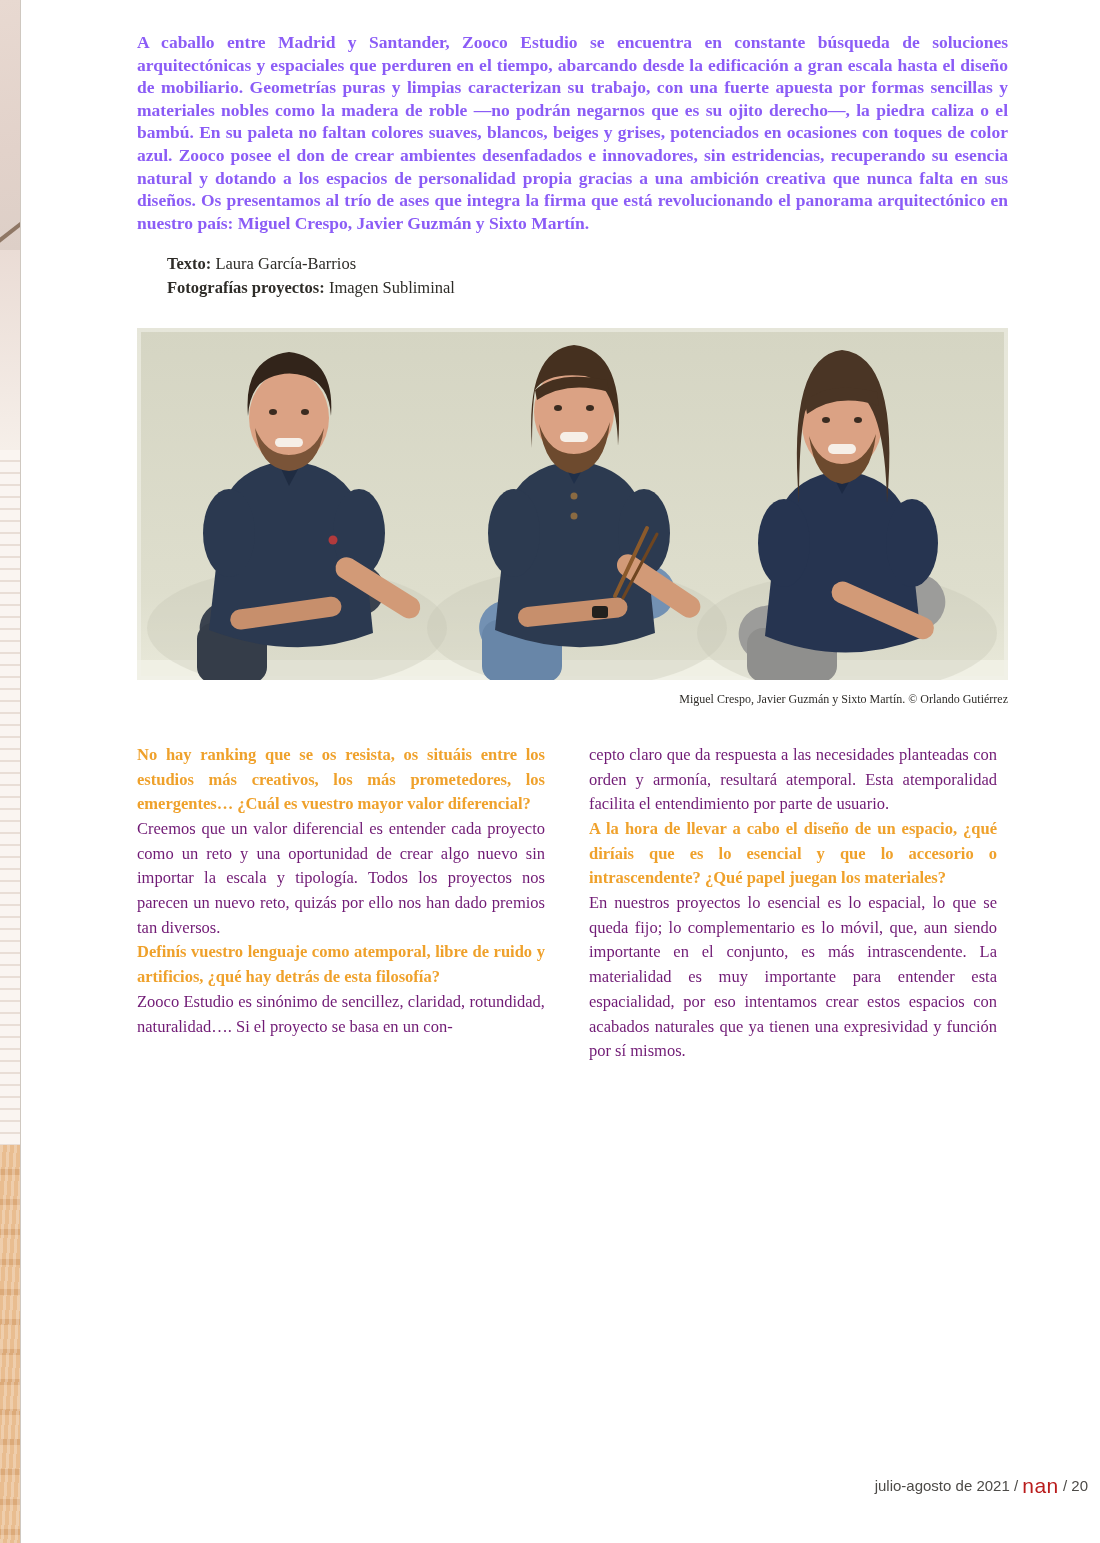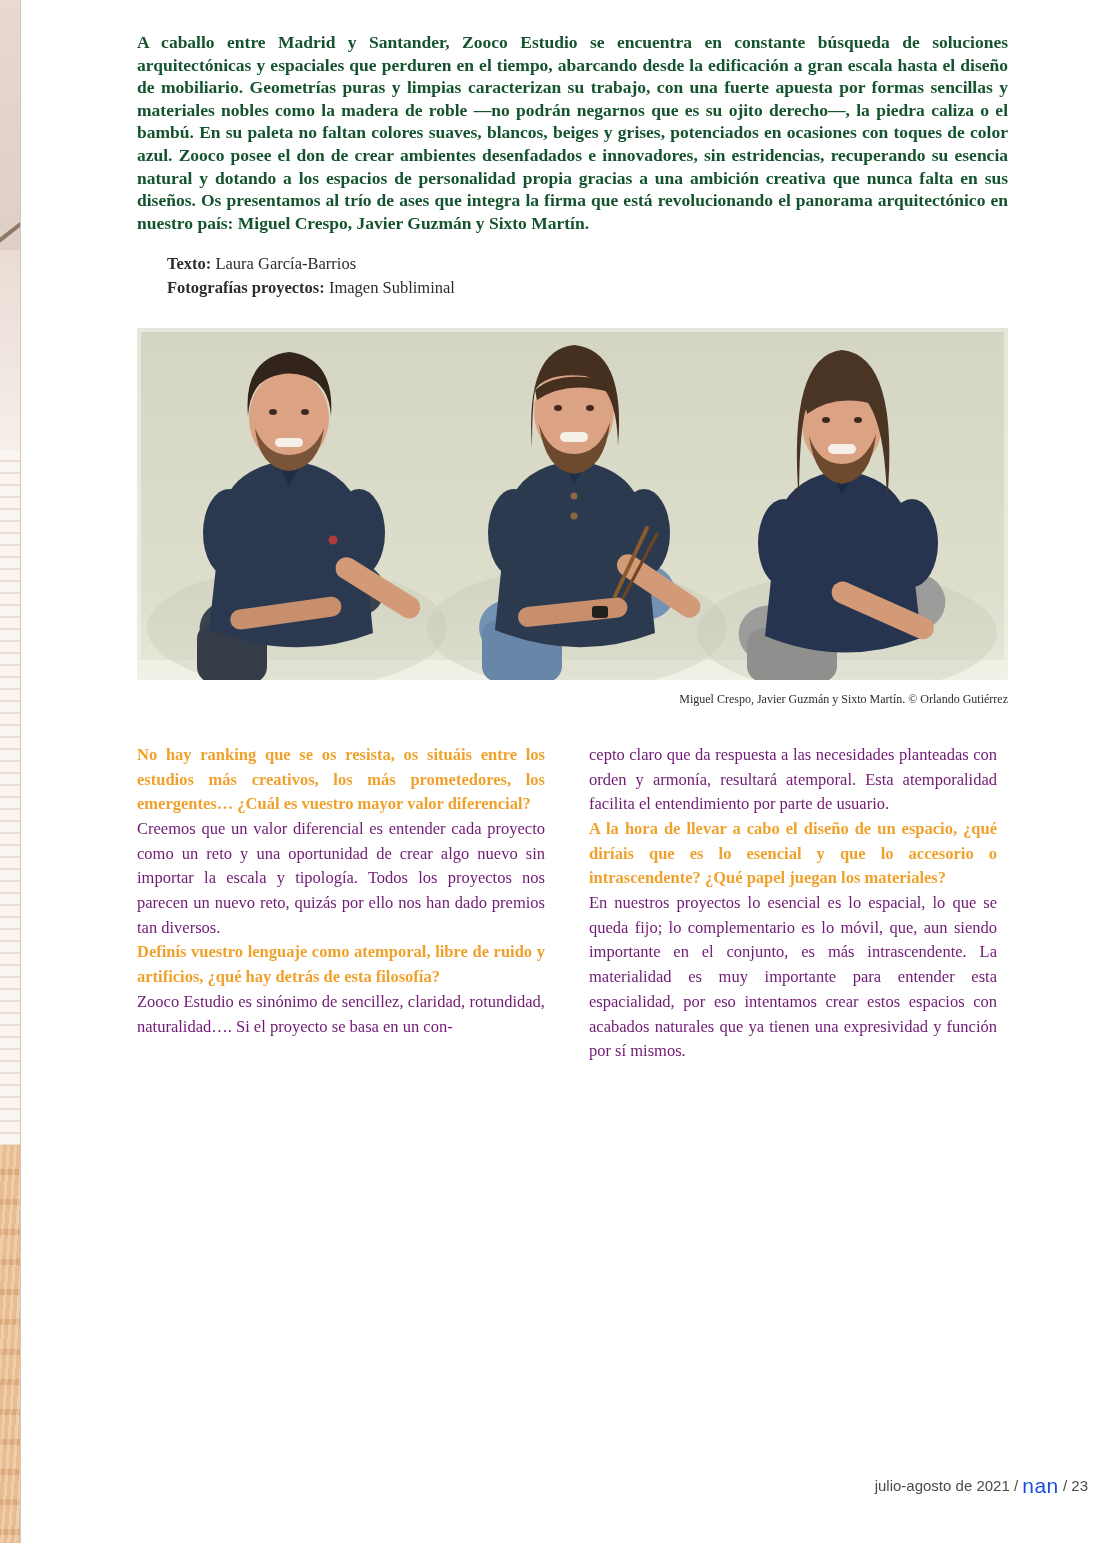--- a/index.html
+++ b/index.html
@@ -26,21 +26,21 @@
       repeating-linear-gradient(180deg,#e9bd90 0px,#e9bd90 24px,#dcaa79 24px,#dcaa79 30px);
   }
 
   
   .content { position:absolute; left:137px; top:0; width:871px; }
 
   .title { margin:165px 0 0 0; font-size:55px; line-height:70px; font-weight:bold; letter-spacing:-0.5px; color:#2e2c28; }
   .title .tline { display:block; }
   .title .orange { color:#f2a11f; }
 
-  .intro { margin-top:31px; font-size:17.5px; line-height:22.6px; font-weight:bold; text-align:justify; color:#14532d; }
+  .intro { margin-top:31px; font-size:17.5px; line-height:22.6px; font-weight:bold; text-align:justify; color:#8b5cf6; }
 
   .credits { margin-top:15px; font-size:16.5px; line-height:24px; color:#2e2c28; }
   .credits .lbl { font-weight:bold;margin-left:30px; }
 
   .photo-wrap { margin-top:28px; width:871px; height:352px; background:#dcdcca; }
   .photo-wrap svg { display:block; }
 
   .caption { margin-top:12px; text-align:right; font-size:12px; color:#2e2c28; }
 
   .columns { margin-top:36px; display:flex; gap:44px; }
@@ -48,21 +48,21 @@
   .col p { margin:0; }
   .question { color:#efa12b; font-weight:bold; }
   .answer { color:#701a75; }
   .mt { margin-top:25px; }
 
   .footer {
     position:absolute; right:12px; bottom:45px;
     font-family:"Liberation Sans", sans-serif;
     font-size:15px; color:#4c4a47; white-space:nowrap;
   }
-  .footer .logo { color:#1d4ed8; font-size:21px; letter-spacing:0.5px; vertical-align:-2px; }
+  .footer .logo { color:#b91c1c; font-size:21px; letter-spacing:0.5px; vertical-align:-2px; }
 </style>
 </head>
 <body>
 
 <div class="edge-strip">
   <div class="edge-seg1">
     <div class="edge-beam"></div>
   </div>
   <div class="edge-seg2"></div>
   <div class="edge-seg3"></div>
@@ -168,14 +168,14 @@
     <div class="col">
       <p class="answer">cepto claro que da respuesta a las necesidades planteadas con orden y armonía, resultará atemporal. Esta atemporalidad facilita el entendimiento por parte de usuario.</p>
       <p class="question mt">A la hora de llevar a cabo el diseño de un espacio, ¿qué diríais que es lo esencial y que lo accesorio o intrascendente? ¿Qué papel juegan los materiales?</p>
       <p class="answer">En nuestros proyectos lo esencial es lo espacial, lo que se queda fijo; lo complementario es lo móvil, que, aun siendo importante en el conjunto, es más intrascendente. La materialidad es muy importante para entender esta espacialidad, por eso intentamos crear estos espacios con acabados naturales que ya tienen una expresividad y función por sí mismos.</p>
     </div>
   </div>
 
 </div>
 
 <div class="footer">
-  <span>julio-agosto de 2021 / </span><span class="logo">nan</span><span> / 23</span>
+  <span>julio-agosto de 2021 / </span><span class="logo">nan</span><span> / 20</span>
 </div>
 
 </body></html>

